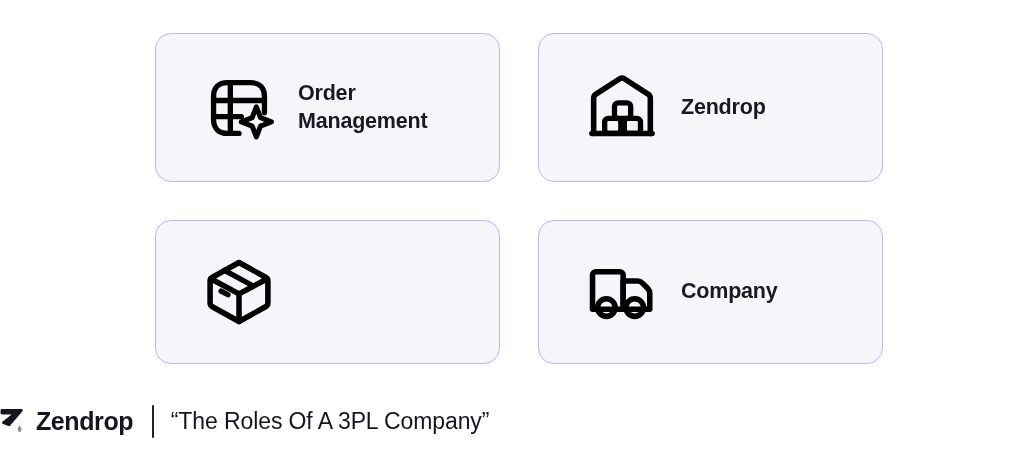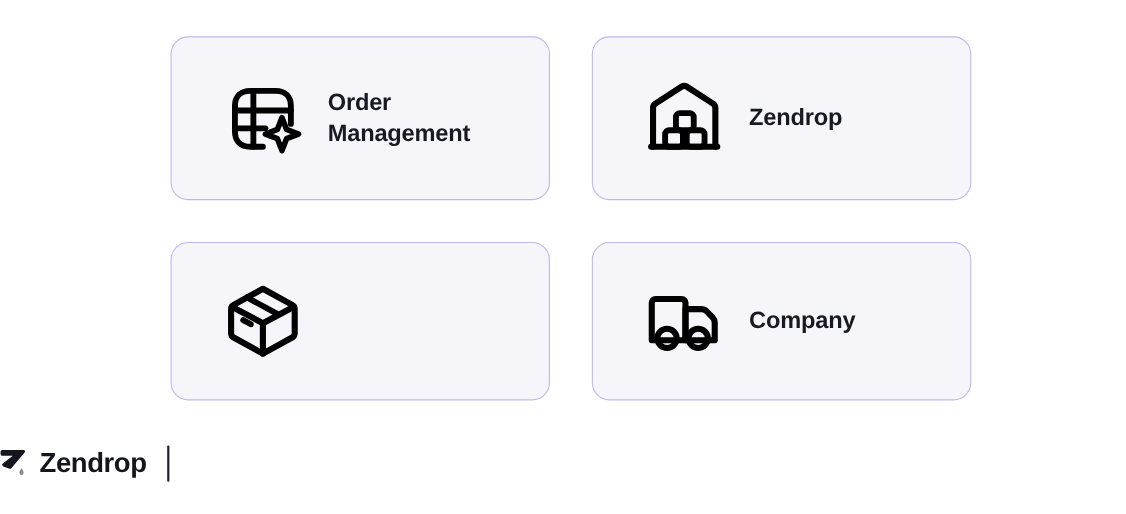--- a/index.html
+++ b/index.html
@@ -170,13 +170,14 @@
   <div class="brand">
     <span class="brand-mark">
       <svg viewBox="0 0 27 28" xmlns="http://www.w3.org/2000/svg">
         <path d="M2.2 2.0 H21.4 C22.6 2.0 23.2 3.4 22.4 4.3 L10.3 18.6 C9.9 19.1 9.2 19.3 8.6 19.1 L3.0 17.0 C1.9 16.6 1.7 15.1 2.6 14.4 L11.6 7.4 H2.2 C1.2 7.4 0.5 6.6 0.5 5.7 V3.7 C0.5 2.7 1.2 2.0 2.2 2.0 Z" fill="#15151f"></path>
         <path d="M19.6 18.6 C20.7 20.1 21.4 21.2 21.4 22.3 C21.4 23.9 20.6 24.9 19.6 24.9 C18.5 24.9 17.7 23.9 17.7 22.3 C17.7 21.2 18.4 20.1 19.6 18.6 Z" fill="#8b8b96"></path>
       </svg>
     </span>
     <span class="brand-name">Zendrop</span>
   </div>
   <div class="footer-divider"></div>
+  <div class="footer-quote">“The Roles Of A 3PL Company”</div>
 </div>
 
 </body></html>

